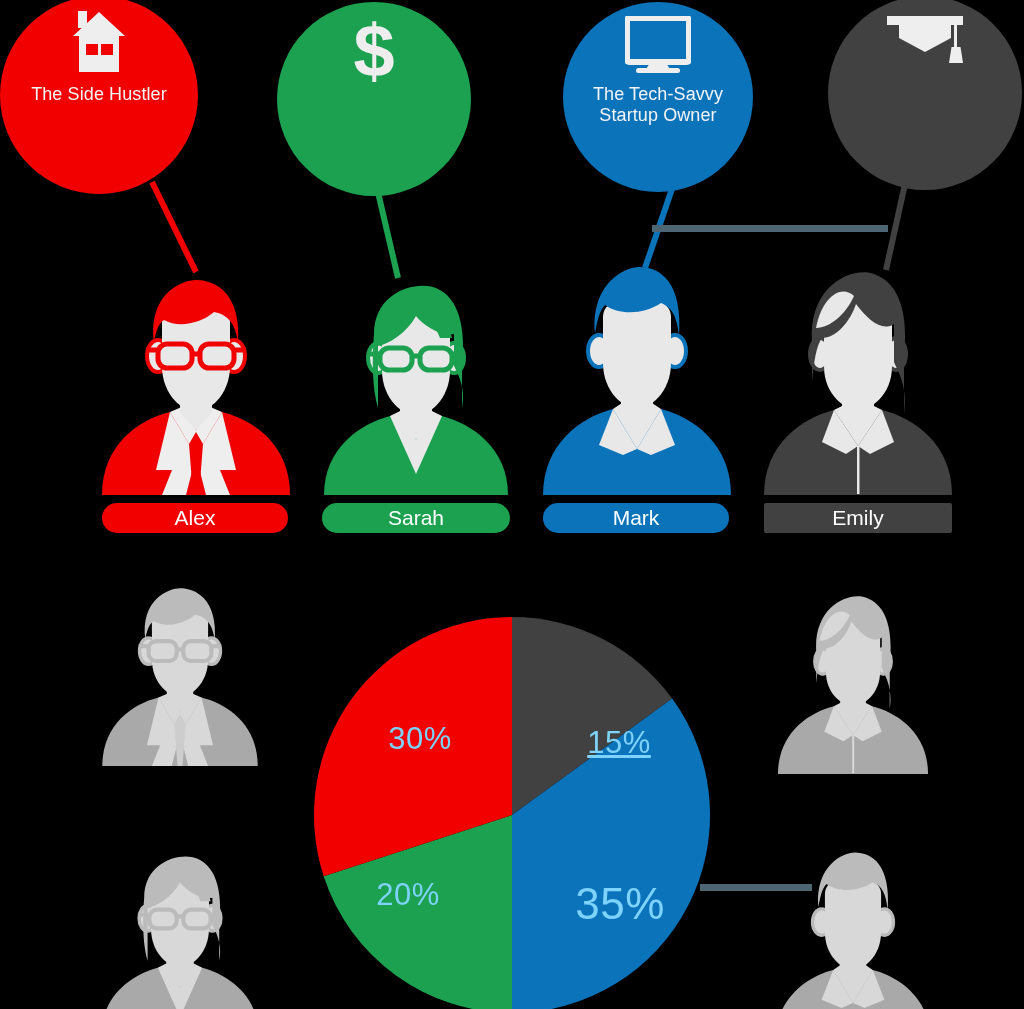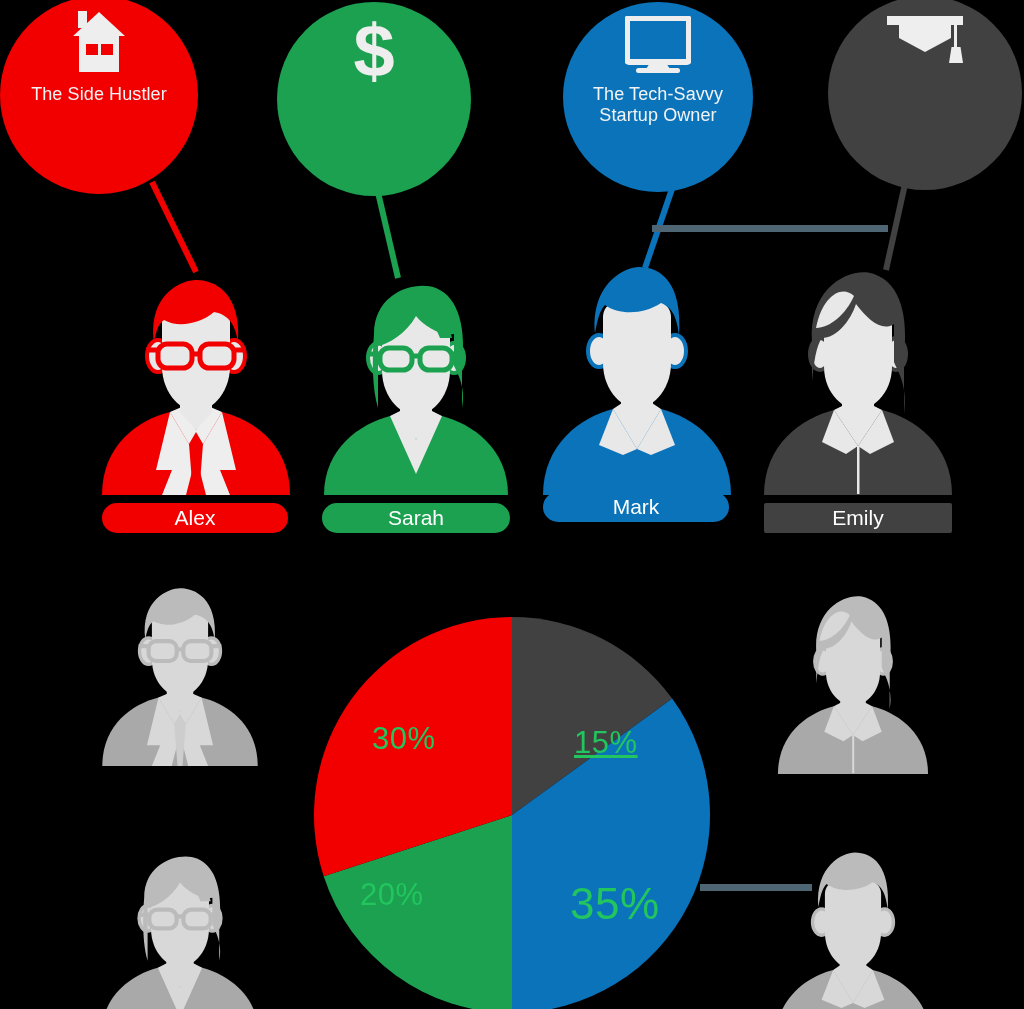--- a/index.html
+++ b/index.html
@@ -18,22 +18,22 @@
   .hline{position:absolute;background:#4e6573;height:7px;}
 
   
   .fig{position:absolute;}
   .namebar{position:absolute;height:30px;border-radius:15px;display:flex;
            align-items:center;justify-content:center;color:#fff;font-size:21px;}
   .namebar.flat{border-radius:2px;}
 
   
   #pie-wrap{position:absolute;left:312px;top:615px;width:400px;height:400px;}
-  .pieslice-label{position:absolute;color:#22c55e;font-size:31px;letter-spacing:.5px;
-                  text-align:left;white-space:nowrap;}
+  .pieslice-label{position:absolute;color:#7dd3fc;font-size:31px;letter-spacing:.5px;
+                  text-align:center;white-space:nowrap;}
 
   
   .ghost{position:absolute;}
 </style>
 </head>
 <body>
 
 <div id="stage">
 
   <svg class="stem" style="left:0;top:0;width:1024px;height:300px;">
@@ -169,21 +169,21 @@
       <path d="M82 120 h32 v30 l-16 18 l-16 -18 Z" fill="#e8e8e8"></path>
 
       <ellipse cx="60" cy="92" rx="11" ry="16" fill="#e8e8e8" stroke="#0b73ba" stroke-width="4"></ellipse>
       <ellipse cx="136" cy="92" rx="11" ry="16" fill="#e8e8e8" stroke="#0b73ba" stroke-width="4"></ellipse>
 
       <path d="M64 58 C64 30 132 30 132 58 L132 104 C132 134 110 150 98 150 C86 150 64 134 64 104 Z" fill="#e8e8e8"></path>
 
       <path d="M56 74 C52 24 86 8 100 8 C122 8 144 24 140 78 C138 56 132 48 122 44 C104 56 80 56 66 46 C60 52 58 64 56 74 Z" fill="#0b73ba"></path>
     </svg>
   </div>
-  <div class="namebar" style="left:543px;top:492px;width:186px;background:#0b73ba;">
+  <div class="namebar" style="left:543px;top:503px;width:186px;background:#0b73ba;">
     <span>Mark</span>
   </div>
 
   <div class="fig" style="left:758px;top:262px;">
     <svg width="200" height="233" viewBox="0 0 200 233">
       <path d="M6 233 C6 182 44 156 76 148 L124 148 C156 156 194 182 194 233 Z" fill="#414141"></path>
 
       <path d="M76 148 L100 184 L124 148 L112 142 L100 164 L88 142 Z" fill="#e8e8e8"></path>
       <path d="M76 148 L64 180 L88 192 L100 184 Z" fill="#e8e8e8"></path>
       <path d="M124 148 L136 180 L112 192 L100 184 Z" fill="#e8e8e8"></path>

